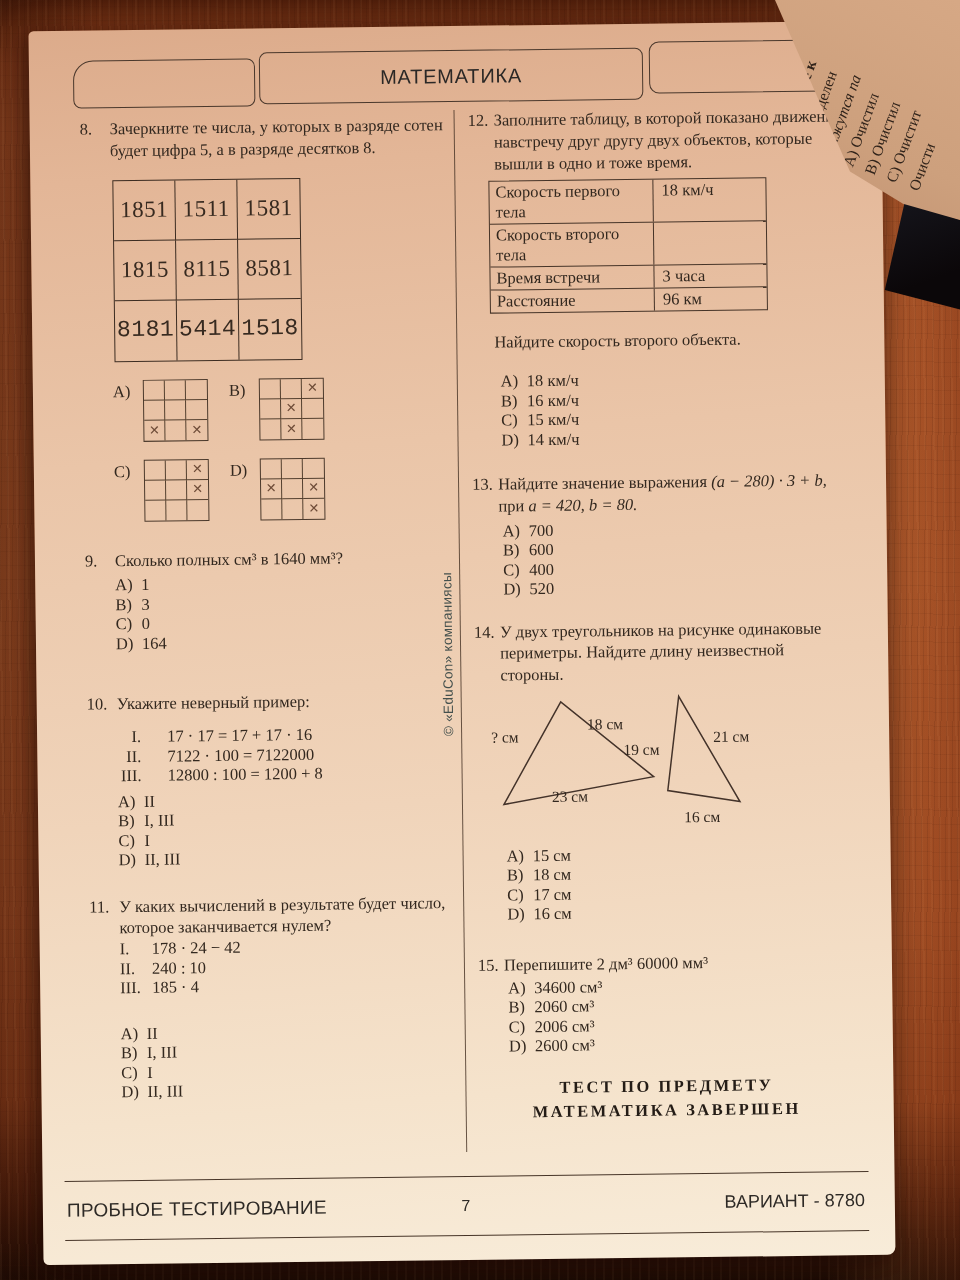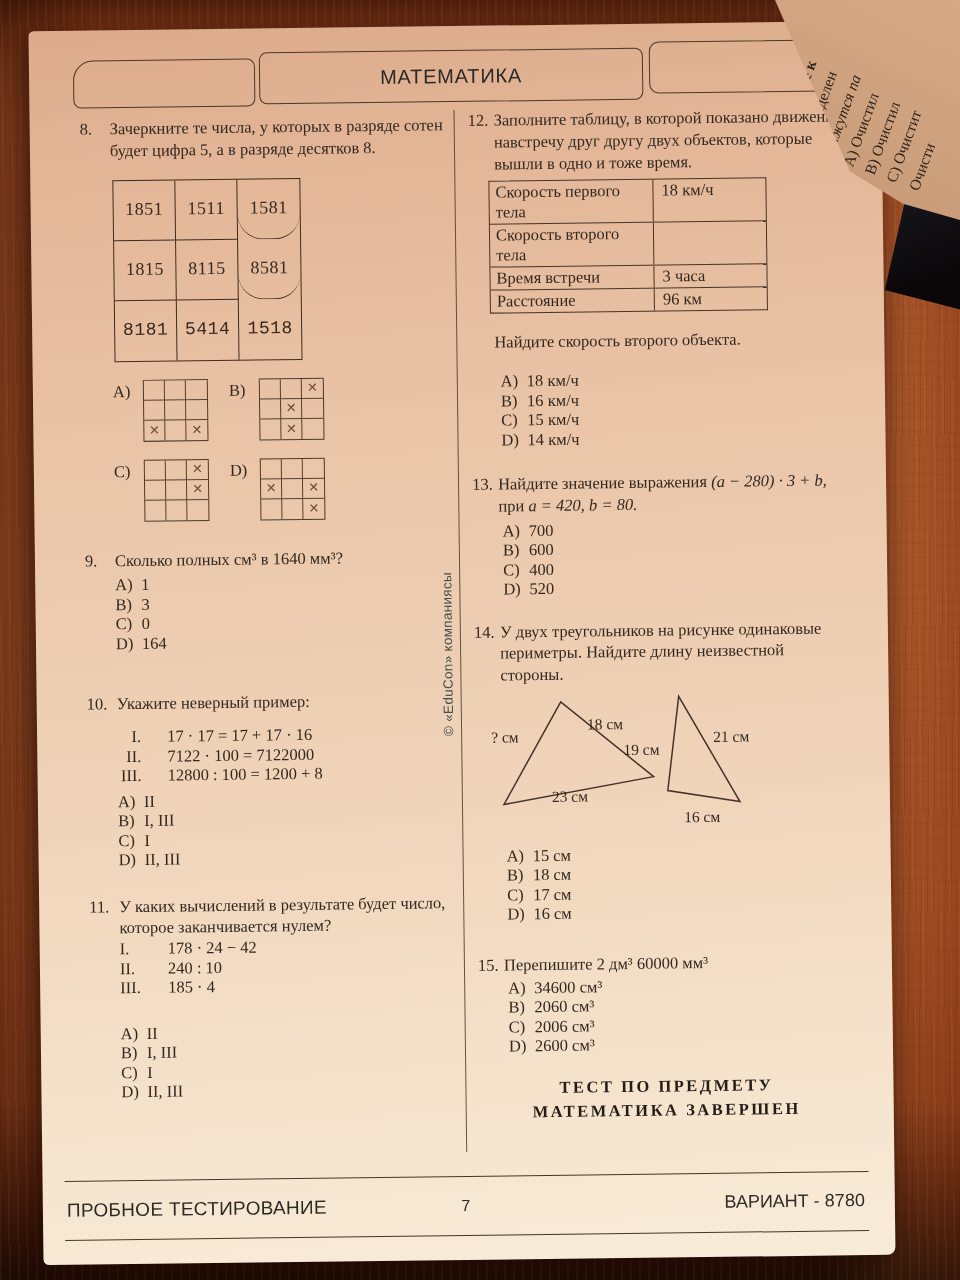--- a/index.html
+++ b/index.html
@@ -37,44 +37,44 @@
   .col-right{left:438px;top:84px;width:374px;}
   .q-head{display:flex;}
   .qnum{width:30px;flex:0 0 30px;}
   .col-right .qnum{width:26px;flex-basis:26px;}
   .qtext{flex:1;}
   .math{font-style:italic;}
 
   
   .numgrid{margin:18px 0 0 32px;display:grid;grid-template-columns:repeat(3,62px);grid-auto-rows:60px;
     width:fit-content;border:1.6px solid #3d2d22;}
-  .ncell{display:flex;align-items:center;justify-content:center;font-size:18px;letter-spacing:.5px;
+  .ncell{display:flex;align-items:center;justify-content:center;font-size:23px;letter-spacing:.5px;
     border-right:1.6px solid #3d2d22;border-bottom:1.6px solid #3d2d22;color:#372a20;}
-  .numgrid .ncell:nth-child(3n){border-right:none;border-radius:25px;}
+  .numgrid .ncell:nth-child(3n){border-right:none;}
   .numgrid .ncell:nth-child(n+7){border-bottom:none;font-family:Liberation Mono, monospace;}
 
   .gridopts{margin:18px 0 0 30px;display:grid;grid-template-columns:112px 112px;row-gap:18px;column-gap:4px;}
   .gopt{display:flex;gap:6px;align-items:flex-start;}
   .goptl{width:24px;padding-top:1px;}
   .minigrid{display:grid;grid-template-columns:repeat(3,21px);grid-auto-rows:20px;border:1.1px solid #4c3a2c;}
   .mcell{display:flex;align-items:center;justify-content:center;font-size:13px;color:#6e4c38;
     border-right:.8px solid #54402f;border-bottom:.8px solid #54402f;}
   .minigrid .mcell:nth-child(3n){border-right:none;}
   .minigrid .mcell:nth-child(n+7){border-bottom:none;}
 
   
   .opts{margin-left:30px;}
   .opt{display:flex;line-height:19.5px;}
   .optl{width:26px;flex:0 0 26px;}
   .exs{margin-left:30px;}
   .ex{display:flex;line-height:19.5px;}
   .exn{width:24px;flex:0 0 24px;}
   .ex-wide .exn{text-align:right;}
   .ex-wide .exe{margin-left:26px;}
-  .ex-narrow .exe{margin-left:24px;}
+  .ex-narrow .exe{margin-left:8px;}
 
   
   .qtable{margin:6px 0 0 20px;width:276px;border:1.3px solid #463428;}
   .trow{display:flex;border-bottom:1.3px solid #463428;}
   .trow:last-child{border-bottom:none;}
   .tlabel{flex:1;padding:1px 6px;border-right:1.3px solid #463428;line-height:20px;}
   .tvalue{width:96px;padding:1px 8px;line-height:20px;}
   .subtext{margin-left:24px;}
 
   

